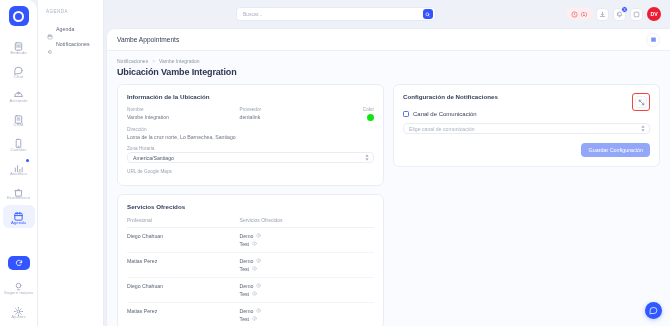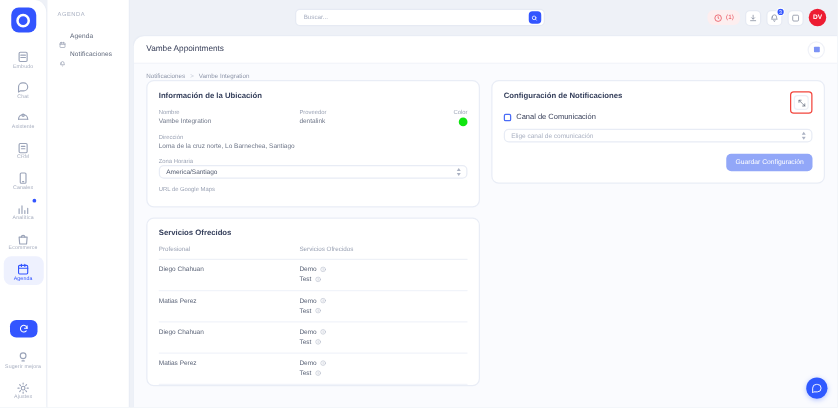--- a/index.html
+++ b/index.html
@@ -399,20 +399,21 @@
       </div>
 
       <div class="scroll">
 
         <div class="crumbs">
           <span class="c0">Notificaciones</span>
           <span class="sep">&gt;</span>
           <span class="c1">Vambe Integration</span>
         </div>
 
+        <div class="page-title">Ubicación Vambe Integration</div>
 
         <div class="cols">
 
           <div class="col-l">
 
             <div class="card">
               <div class="card-title">Información de la Ubicación</div>
 
               <div class="row2 block">
                 <div>

